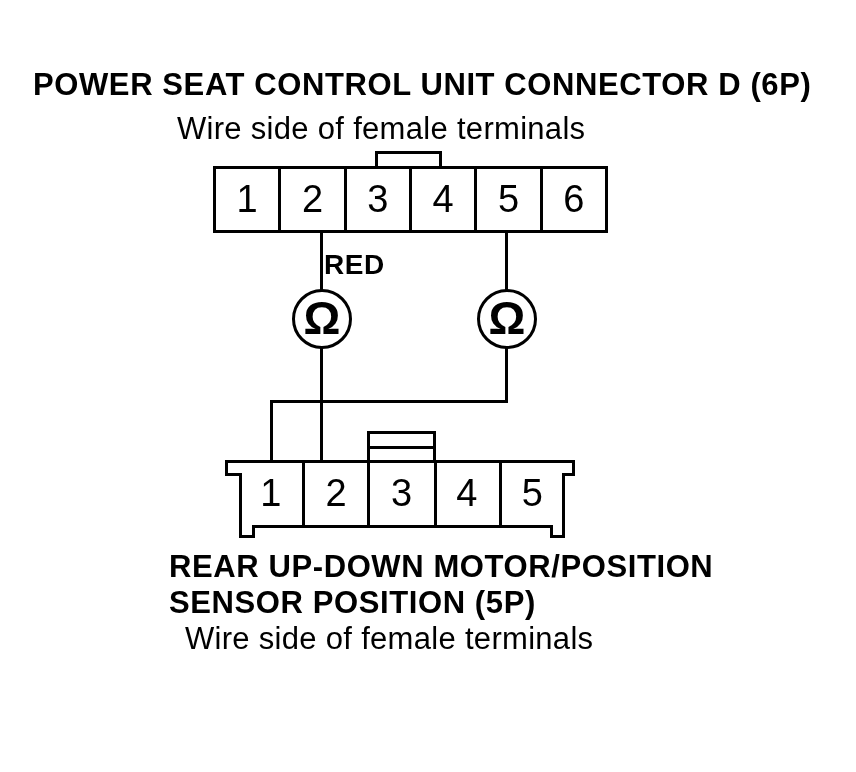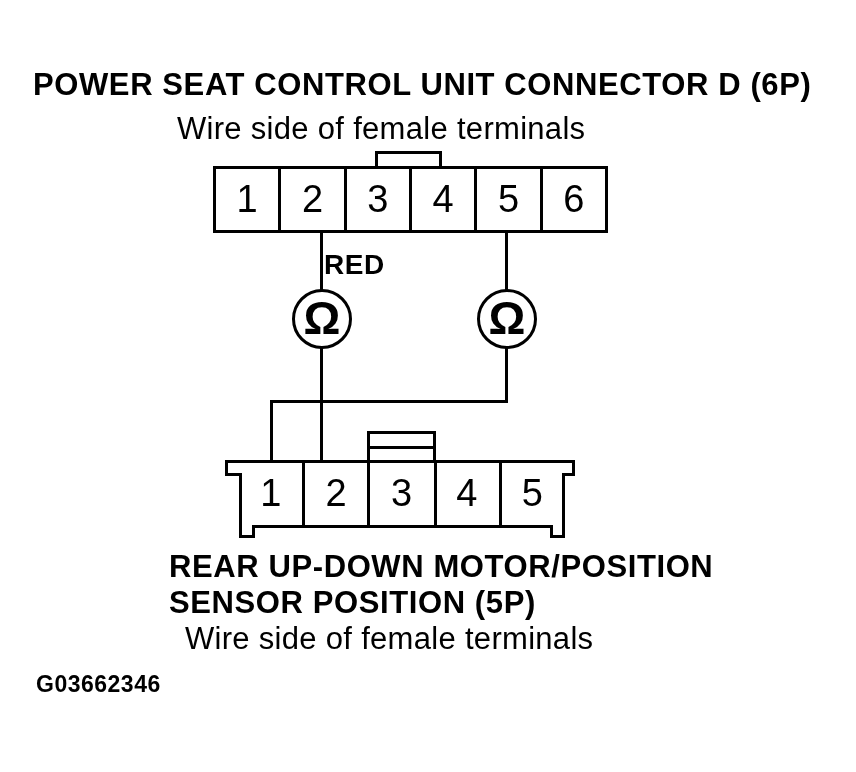--- a/index.html
+++ b/index.html
@@ -146,15 +146,14 @@
     <div class="pin-cell">4</div>
     <div class="pin-cell">5</div>
   </div>
 
   <div class="abs bottom-title">
     <div>REAR UP-DOWN MOTOR/POSITION</div>
     <div>SENSOR POSITION (5P)</div>
   </div>
   <div class="abs subtitle-bottom">Wire side of female terminals</div>
 
-  <div class="abs figure-id">G03662346</div>
 
 </div>
 
 </body></html>

